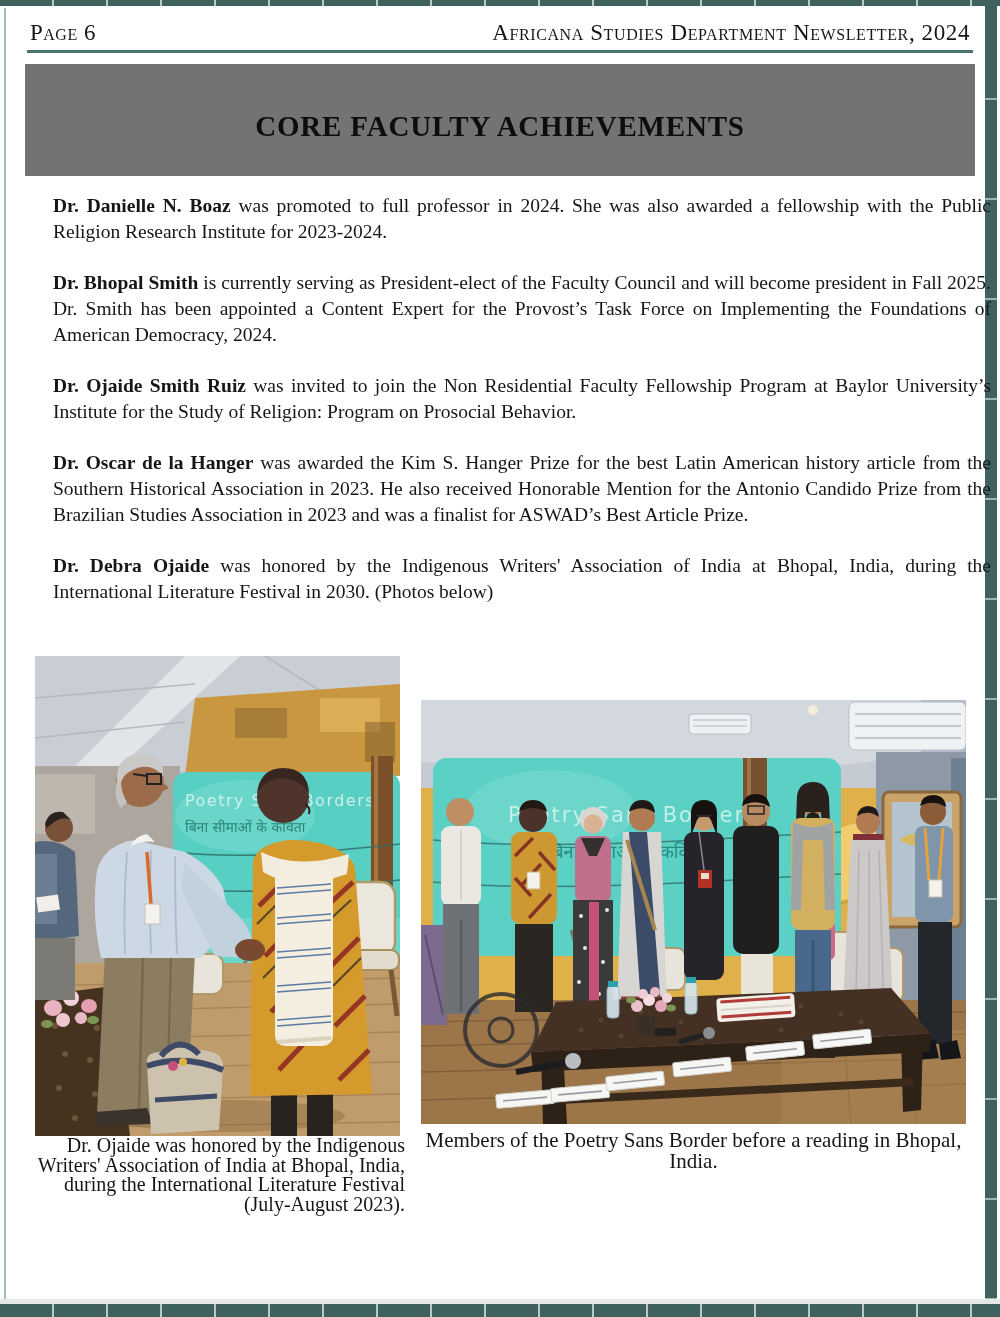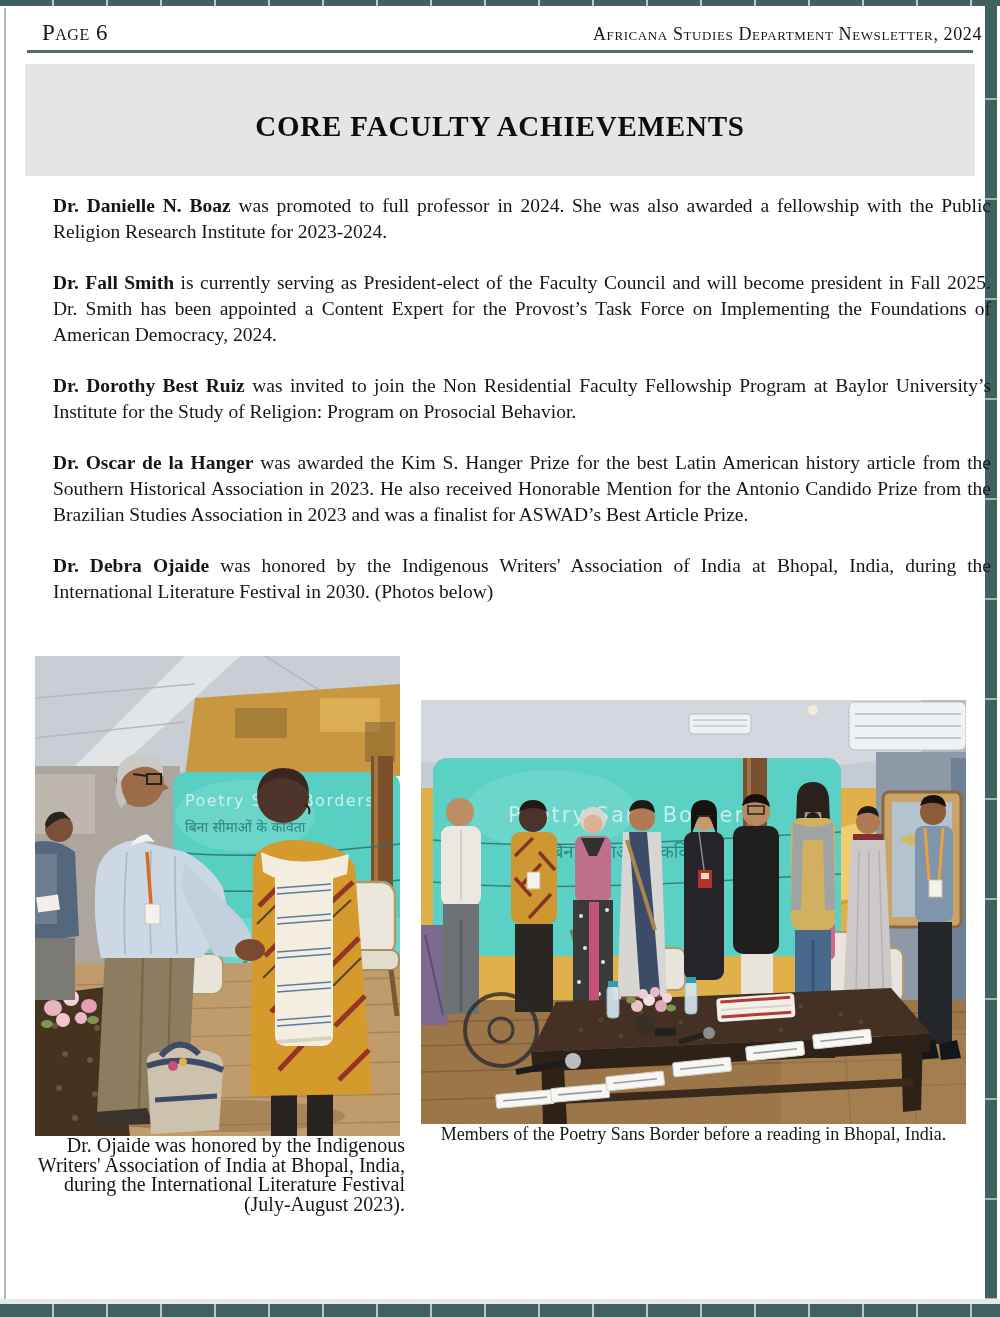--- a/index.html
+++ b/index.html
@@ -25,58 +25,58 @@
   .frame-bottom{
     position:absolute; bottom:0; left:0; width:1000px; height:13px;
     background:#3f625e;
     background-image:repeating-linear-gradient(90deg, rgba(225,235,233,0) 0 52px, rgba(225,235,233,.75) 52px 54px);
   }
   .frame-left{
     position:absolute; top:8px; left:4px; width:2px; height:1291px; background:#a9bcb9;
   }
   
   .masthead{
-    position:absolute; top:20px; left:42px; width:940px;
+    position:absolute; top:20px; left:30px; width:940px;
     display:flex; justify-content:space-between; align-items:baseline;
   }
   .page-label{
     font-variant:small-caps; font-size:23px; letter-spacing:.5px;
   }
   .newsletter-title{
-    font-variant:small-caps; font-size:18px; letter-spacing:.6px; text-align:left;
+    font-variant:small-caps; font-size:23px; letter-spacing:.6px; text-align:left;
   }
   .head-rule{
     position:absolute; top:50px; left:27px; width:946px; height:3px;
     background:#4a726e; border:0;
   }
   
   .banner{
     position:absolute; top:64px; left:25px; width:950px; height:112px;
-    background:#e5e5e5; display:flex; align-items:center; justify-content:center;
+    background:#737373; display:flex; align-items:center; justify-content:center;
   }
   .banner-title{
     font-size:29px; font-weight:bold; letter-spacing:.8px; margin-top:12px; color:#0d0d0d;
   }
   
   .article{
     position:absolute; top:193px; left:30px; width:938px;
     font-size:19.5px; line-height:26px; text-align:justify;margin-left:23px;
   }
   .article p{margin:0 0 25px 0;}
   .article b{font-weight:bold;}
   
   figure{margin:0; padding:0;}
   .fig-left{position:absolute; top:656px; left:35px; width:370px;}
   .fig-right{position:absolute; top:700px; left:421px; width:545px;}
   .fig-left svg, .fig-right svg{display:block;}
   .caption-left{
     font-size:20px; line-height:19.5px; text-align:right; width:370px;
   }
   .caption-right{
-    font-size:18px; line-height:21px; text-align:center; width:545px;font-family:Liberation Serif, serif;
+    margin-top:6px; font-size:21px; line-height:21px; text-align:center; width:545px;font-family:Liberation Serif, serif;
   }
   .sign-text{font-family:"DejaVu Sans",sans-serif;}
 </style>
 </head>
 <body>
 
 <div class="page">
 
   <div class="frame-top"></div>
   <div class="frame-right"></div>
@@ -89,22 +89,22 @@
     <span class="newsletter-title">Africana Studies Department Newsletter, 2024</span>
   </div>
   <div class="head-rule"></div>
 
   <div class="banner">
     <span class="banner-title">CORE FACULTY ACHIEVEMENTS</span>
   </div>
 
   <div class="article">
     <p><b>Dr. Danielle N. Boaz</b><span> was promoted to full professor in 2024. She was also awarded a fellowship with the Public Religion Research Institute for 2023-2024.</span></p>
-    <p><b>Dr. Fall Smith</b><span> is currently serving as President-elect of the Faculty Council and will become president in Fall 2025.  Dr. Smith has been appointed a Content Expert for the Provost’s Task Force on Implementing the Foundations of American Democracy, 2024.</span></p>
-    <p><b>Dr. Dorothy Best Ruiz</b><span> was invited to join the Non Residential Faculty Fellowship Program at Baylor University’s Institute for the Study of Religion: Program on Prosocial Behavior.</span></p>
+    <p><b>Dr. Bhopal Smith</b><span> is currently serving as President-elect of the Faculty Council and will become president in Fall 2025.  Dr. Smith has been appointed a Content Expert for the Provost’s Task Force on Implementing the Foundations of American Democracy, 2024.</span></p>
+    <p><b>Dr. Ojaide Smith Ruiz</b><span> was invited to join the Non Residential Faculty Fellowship Program at Baylor University’s Institute for the Study of Religion: Program on Prosocial Behavior.</span></p>
     <p><b>Dr. Oscar de la Hanger</b><span> was awarded the Kim S. Hanger Prize for the best Latin American history article from the Southern Historical Association in 2023. He also received Honorable Mention for the Antonio Candido Prize from the Brazilian Studies Association in 2023 and was a finalist for ASWAD’s Best Article Prize.</span></p>
     <p><b>Dr. Debra Ojaide</b><span> was honored by the Indigenous Writers' Association of India at Bhopal, India, during the International Literature Festival in 2030.  (Photos below)</span></p>
   </div>
 
   <figure class="fig-left">
     <svg width="365" height="480" viewBox="0 0 365 480">
 
       <rect x="0" y="0" width="365" height="120" fill="#c8ced3"></rect>
       <polygon points="150,0 205,0 75,120 30,120" fill="#e7ebee" opacity="0.8"></polygon>
       <line x1="0" y1="42" x2="160" y2="28" stroke="#b2b9bf" stroke-width="1.5"></line>

